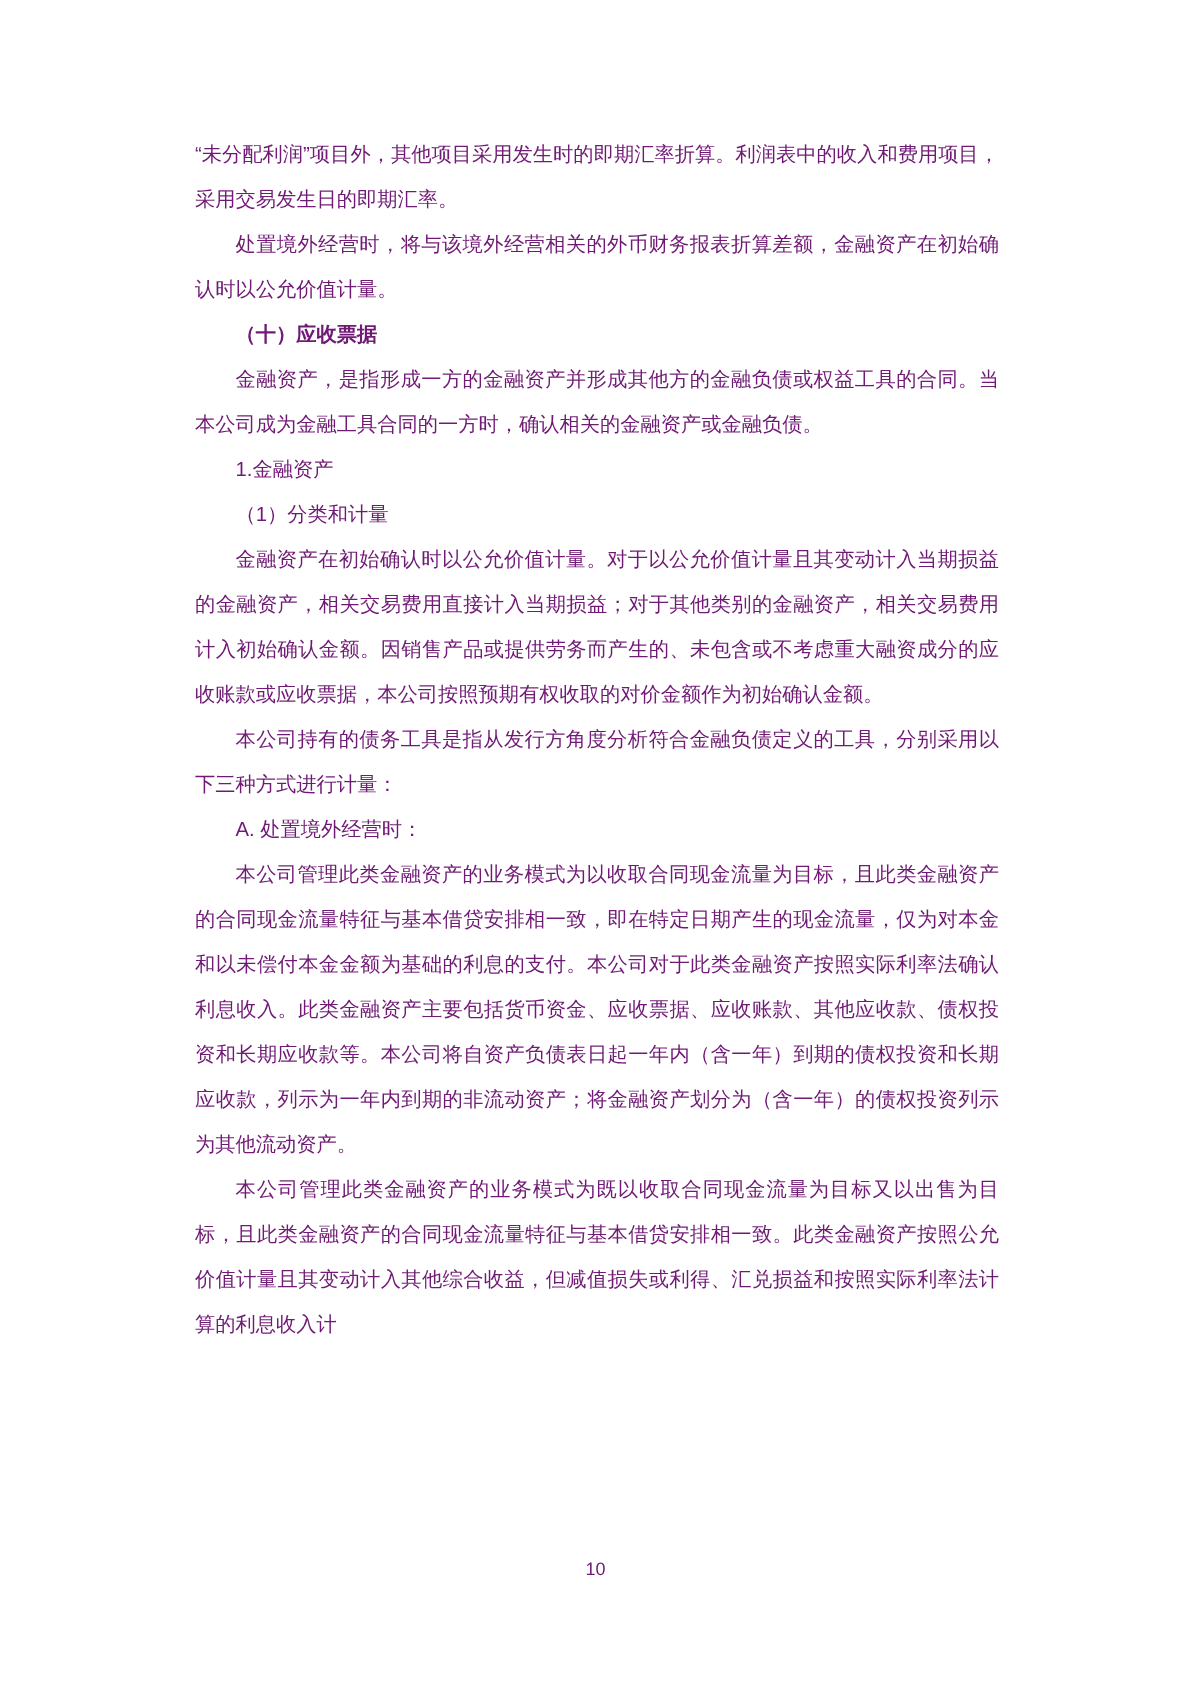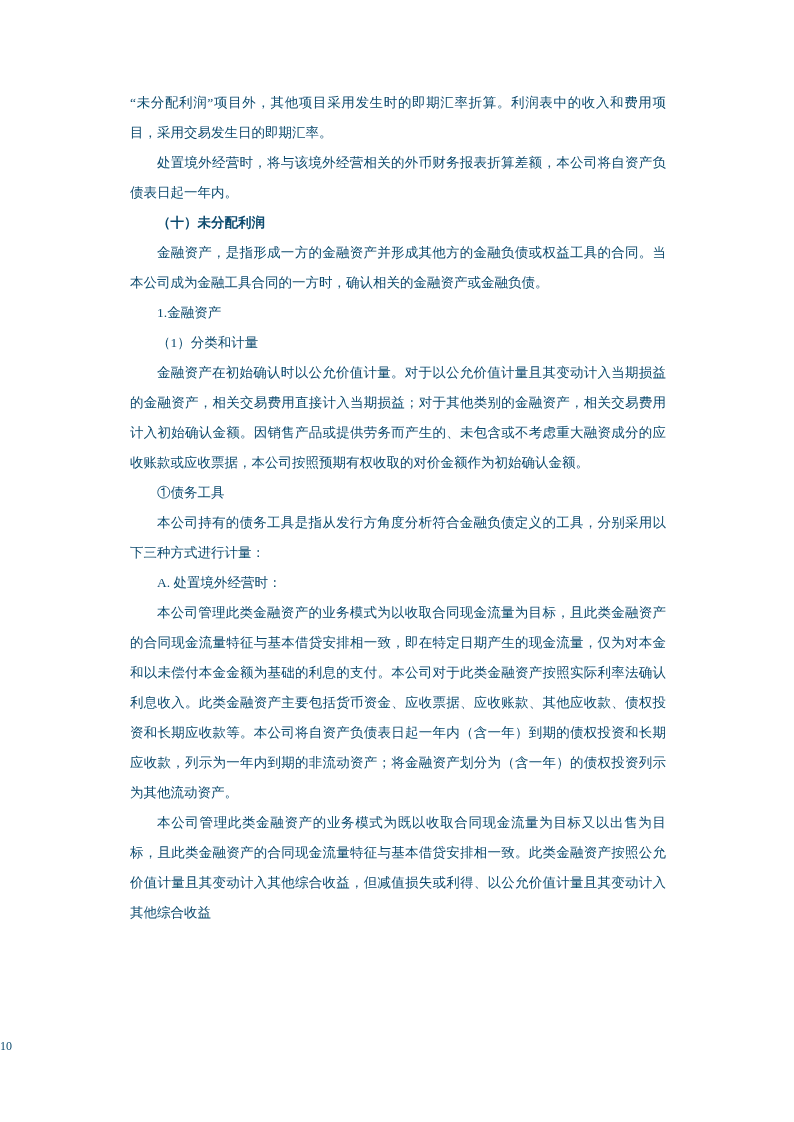--- a/index.html
+++ b/index.html
@@ -6,22 +6,22 @@
     margin: 0;
     padding: 0;
     background: #ffffff;
   }
   .page {
     position: relative;
     width: 794px;
     height: 1122px;
     background: #ffffff;
     overflow: hidden;
-    font-family: Liberation Serif, serif;
-    color: #0c4a6e;
+    font-family: Liberation Sans, sans-serif;
+    color: #701a75;
   }
   .content {
     position: absolute;
     left: 130px;
     top: 88px;
     width: 536px;
     font-size: 13.5px;
     line-height: 30px;
     text-align: justify;
   }
@@ -34,38 +34,38 @@
     text-indent: 2em;
   }
   .heading {
     font-weight: bold;
   }
   .page-footer {
     position: absolute;
     left: 0;
     right: 0;
     top: 1038px;
+    text-align: center;
     font-size: 12px;
     line-height: 16px;
   }
 </style>
 </head>
 <body>
 
 <div class="page">
   <div class="content">
     <p class="para">“未分配利润”项目外，其他项目采用发生时的即期汇率折算。利润表中的收入和费用项目，采用交易发生日的即期汇率。</p>
-    <p class="para indent">处置境外经营时，将与该境外经营相关的外币财务报表折算差额，本公司将自资产负债表日起一年内。</p>
-    <p class="para indent heading">（十）未分配利润</p>
+    <p class="para indent">处置境外经营时，将与该境外经营相关的外币财务报表折算差额，金融资产在初始确认时以公允价值计量。</p>
+    <p class="para indent heading">（十）应收票据</p>
     <p class="para indent">金融资产，是指形成一方的金融资产并形成其他方的金融负债或权益工具的合同。当本公司成为金融工具合同的一方时，确认相关的金融资产或金融负债。</p>
     <p class="para indent">1.金融资产</p>
     <p class="para indent">（1）分类和计量</p>
     <p class="para indent">金融资产在初始确认时以公允价值计量。对于以公允价值计量且其变动计入当期损益的金融资产，相关交易费用直接计入当期损益；对于其他类别的金融资产，相关交易费用计入初始确认金额。因销售产品或提供劳务而产生的、未包含或不考虑重大融资成分的应收账款或应收票据，本公司按照预期有权收取的对价金额作为初始确认金额。</p>
-    <p class="para indent">①债务工具</p>
     <p class="para indent">本公司持有的债务工具是指从发行方角度分析符合金融负债定义的工具，分别采用以下三种方式进行计量：</p>
     <p class="para indent">A. 处置境外经营时：</p>
     <p class="para indent">本公司管理此类金融资产的业务模式为以收取合同现金流量为目标，且此类金融资产的合同现金流量特征与基本借贷安排相一致，即在特定日期产生的现金流量，仅为对本金和以未偿付本金金额为基础的利息的支付。本公司对于此类金融资产按照实际利率法确认利息收入。此类金融资产主要包括货币资金、应收票据、应收账款、其他应收款、债权投资和长期应收款等。本公司将自资产负债表日起一年内（含一年）到期的债权投资和长期应收款，列示为一年内到期的非流动资产；将金融资产划分为（含一年）的债权投资列示为其他流动资产。</p>
-    <p class="para indent">本公司管理此类金融资产的业务模式为既以收取合同现金流量为目标又以出售为目标，且此类金融资产的合同现金流量特征与基本借贷安排相一致。此类金融资产按照公允价值计量且其变动计入其他综合收益，但减值损失或利得、以公允价值计量且其变动计入其他综合收益</p>
+    <p class="para indent">本公司管理此类金融资产的业务模式为既以收取合同现金流量为目标又以出售为目标，且此类金融资产的合同现金流量特征与基本借贷安排相一致。此类金融资产按照公允价值计量且其变动计入其他综合收益，但减值损失或利得、汇兑损益和按照实际利率法计算的利息收入计</p>
   </div>
   <div class="page-footer">
     <span>10</span>
   </div>
 </div>
 
 </body></html>

